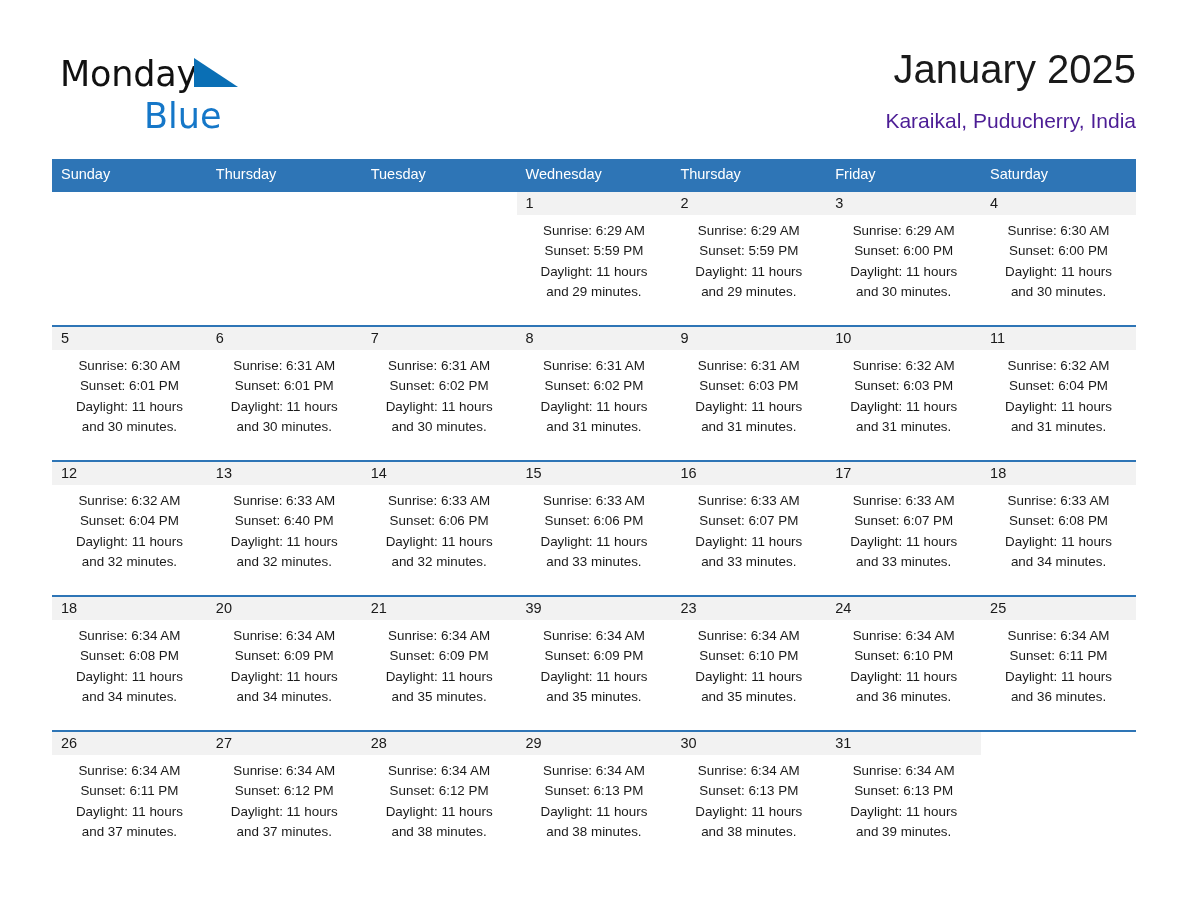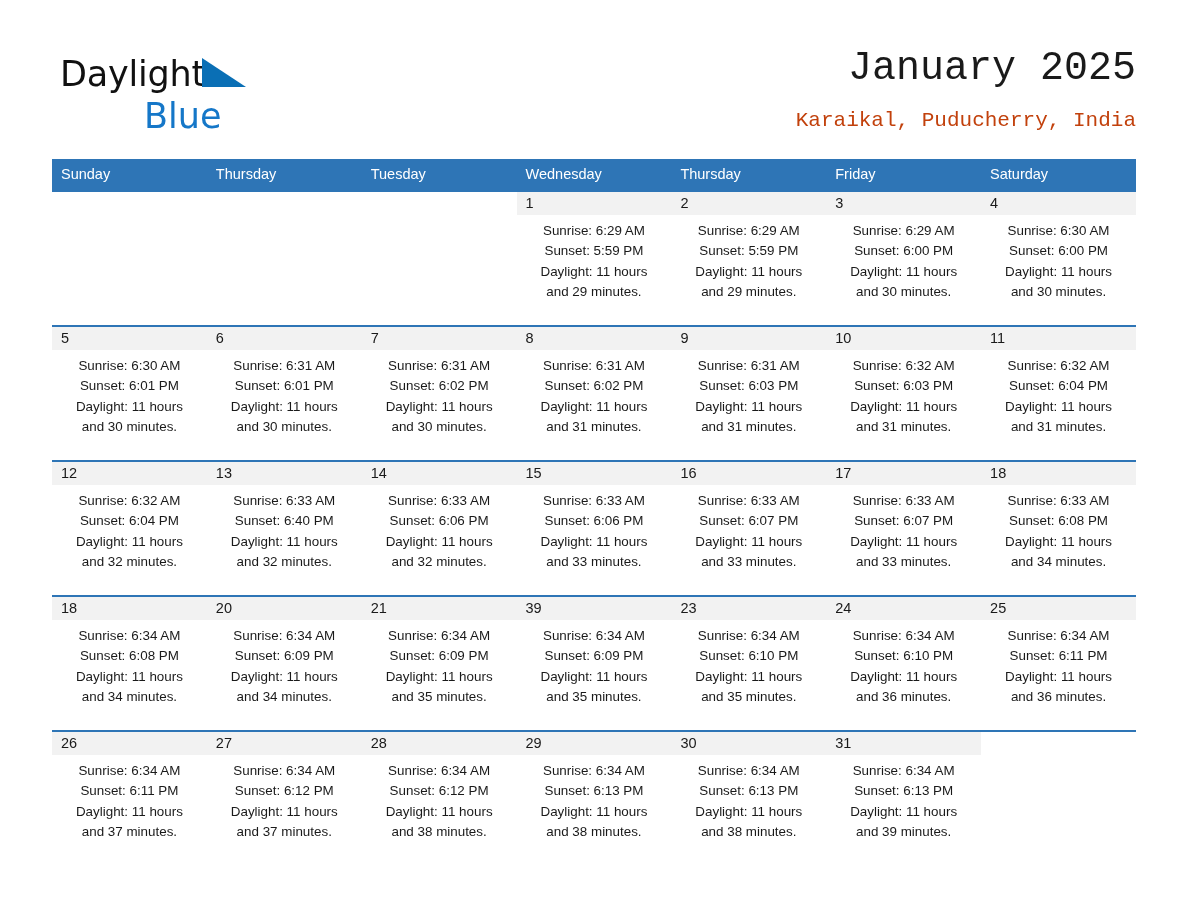--- a/index.html
+++ b/index.html
@@ -71,33 +71,32 @@
     color: #1577c8;
     font-family: "DejaVu Sans", sans-serif;
     font-weight: 400;
   }
 
   .title-block {
     position: absolute;
     right: 0;
     top: 0;
     text-align: right;
-    font-family: Liberation Mono, monospace;
   }
   .cal-title {
     font-size: 40px;
     font-weight: 400;
     color: #1a1a1a;
     line-height: 50px;
     white-space: nowrap;
   }
   .cal-subtitle {
     font-size: 21px;
     font-weight: 400;
-    color: #c2410c;
+    color: #4c1d95;
     line-height: 30px;
     margin-top: 12px;
     white-space: nowrap;
   }
 
   
   .calendar {
     position: absolute;
     left: 52px;
     top: 159px;
@@ -150,21 +149,21 @@
 </style>
 </head>
 <body>
 
 <div class="page">
 
   <div class="header">
 
     <div class="brand">
       <div class="brand-row1">
-        <span class="brand-general">Daylight</span><span class="brand-triangle"></span>
+        <span class="brand-general">Monday</span><span class="brand-triangle"></span>
       </div>
       <div class="brand-row2">
         <span class="brand-blue">Blue</span>
       </div>
     </div>
 
     <div class="title-block">
       <div class="cal-title">January 2025</div>
       <div class="cal-subtitle">Karaikal, Puducherry, India</div>
     </div>

